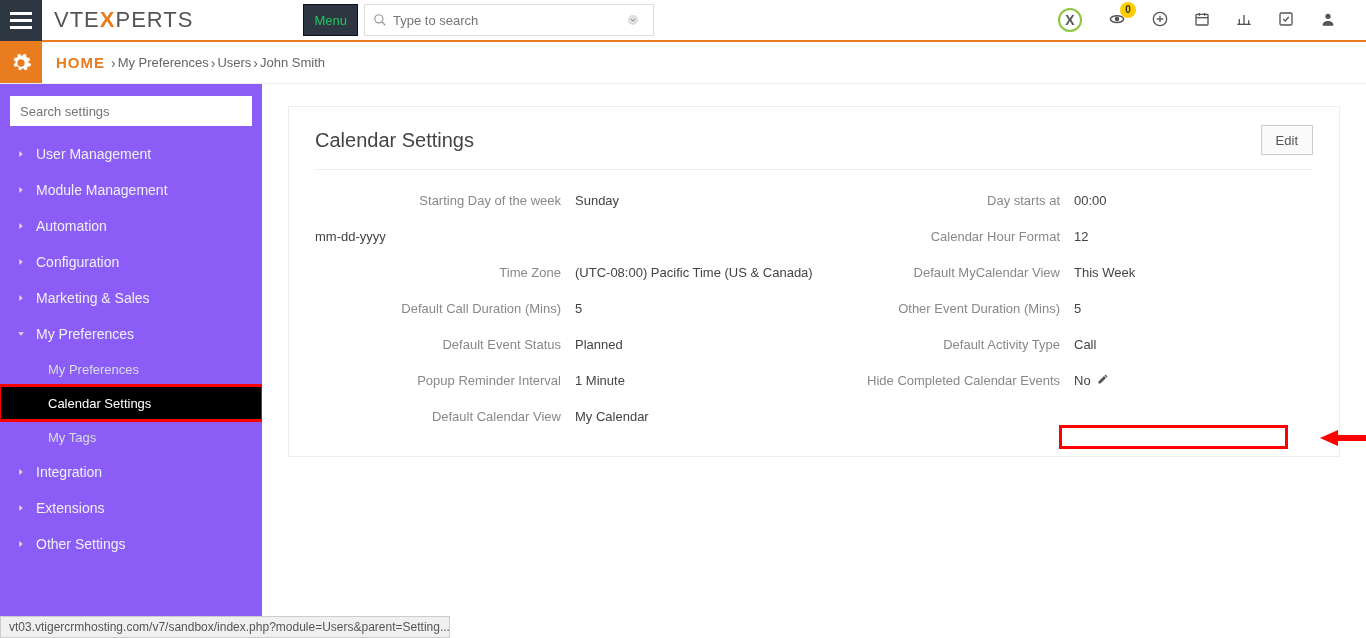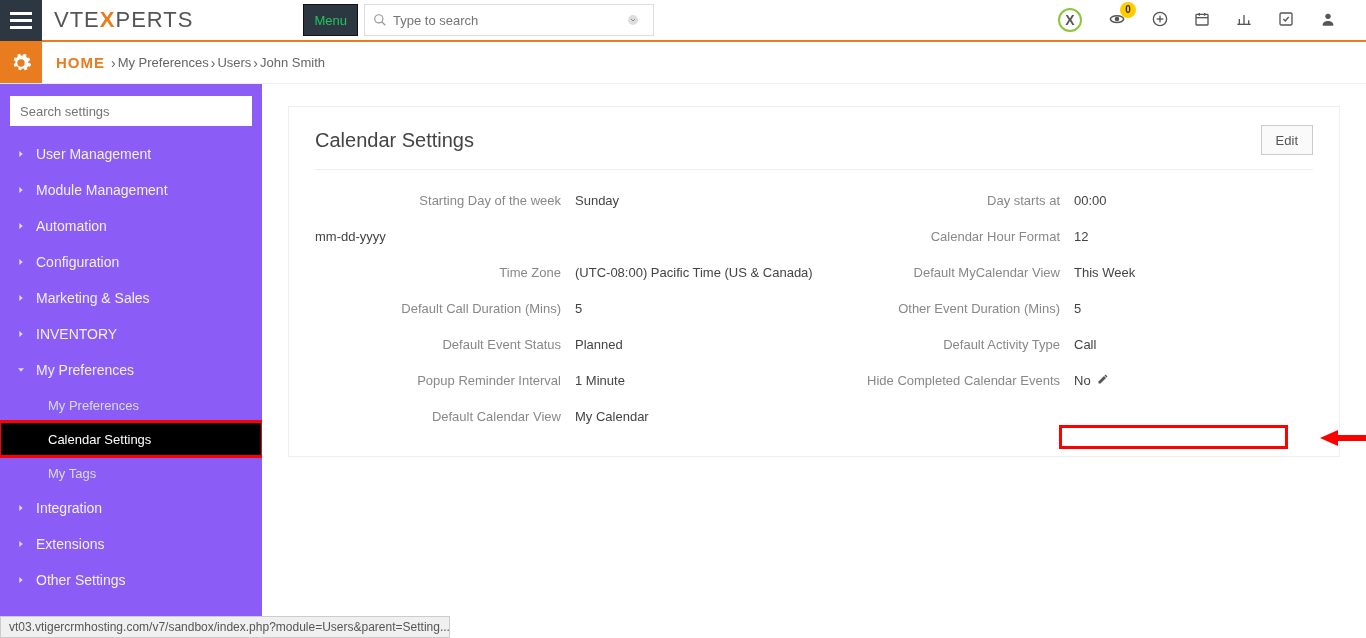--- a/index.html
+++ b/index.html
@@ -166,26 +166,20 @@
           <span>Configuration</span>
         </div>
         <div class="side-item">
           <svg width="10" height="10" viewBox="0 0 24 24" fill="#ddd">
             <path d="M8 5l8 7-8 7z"></path>
           </svg>
           <span>Marketing &amp; Sales</span>
         </div>
         <div class="side-item">
           <svg width="10" height="10" viewBox="0 0 24 24" fill="#ddd">
-            <path d="M8 5l8 7-8 7z"></path>
-          </svg>
-          <span>INVENTORY</span>
-        </div>
-        <div class="side-item">
-          <svg width="10" height="10" viewBox="0 0 24 24" fill="#ddd">
             <path d="M5 8l7 8 7-8z"></path>
           </svg>
           <span>My Preferences</span>
         </div>
         <div class="side-sub">My Preferences</div>
         <div class="side-sub active highlight-box">Calendar Settings</div>
         <div class="side-sub">My Tags</div>
         <div class="side-item">
           <svg width="10" height="10" viewBox="0 0 24 24" fill="#ddd">
             <path d="M8 5l8 7-8 7z"></path>

